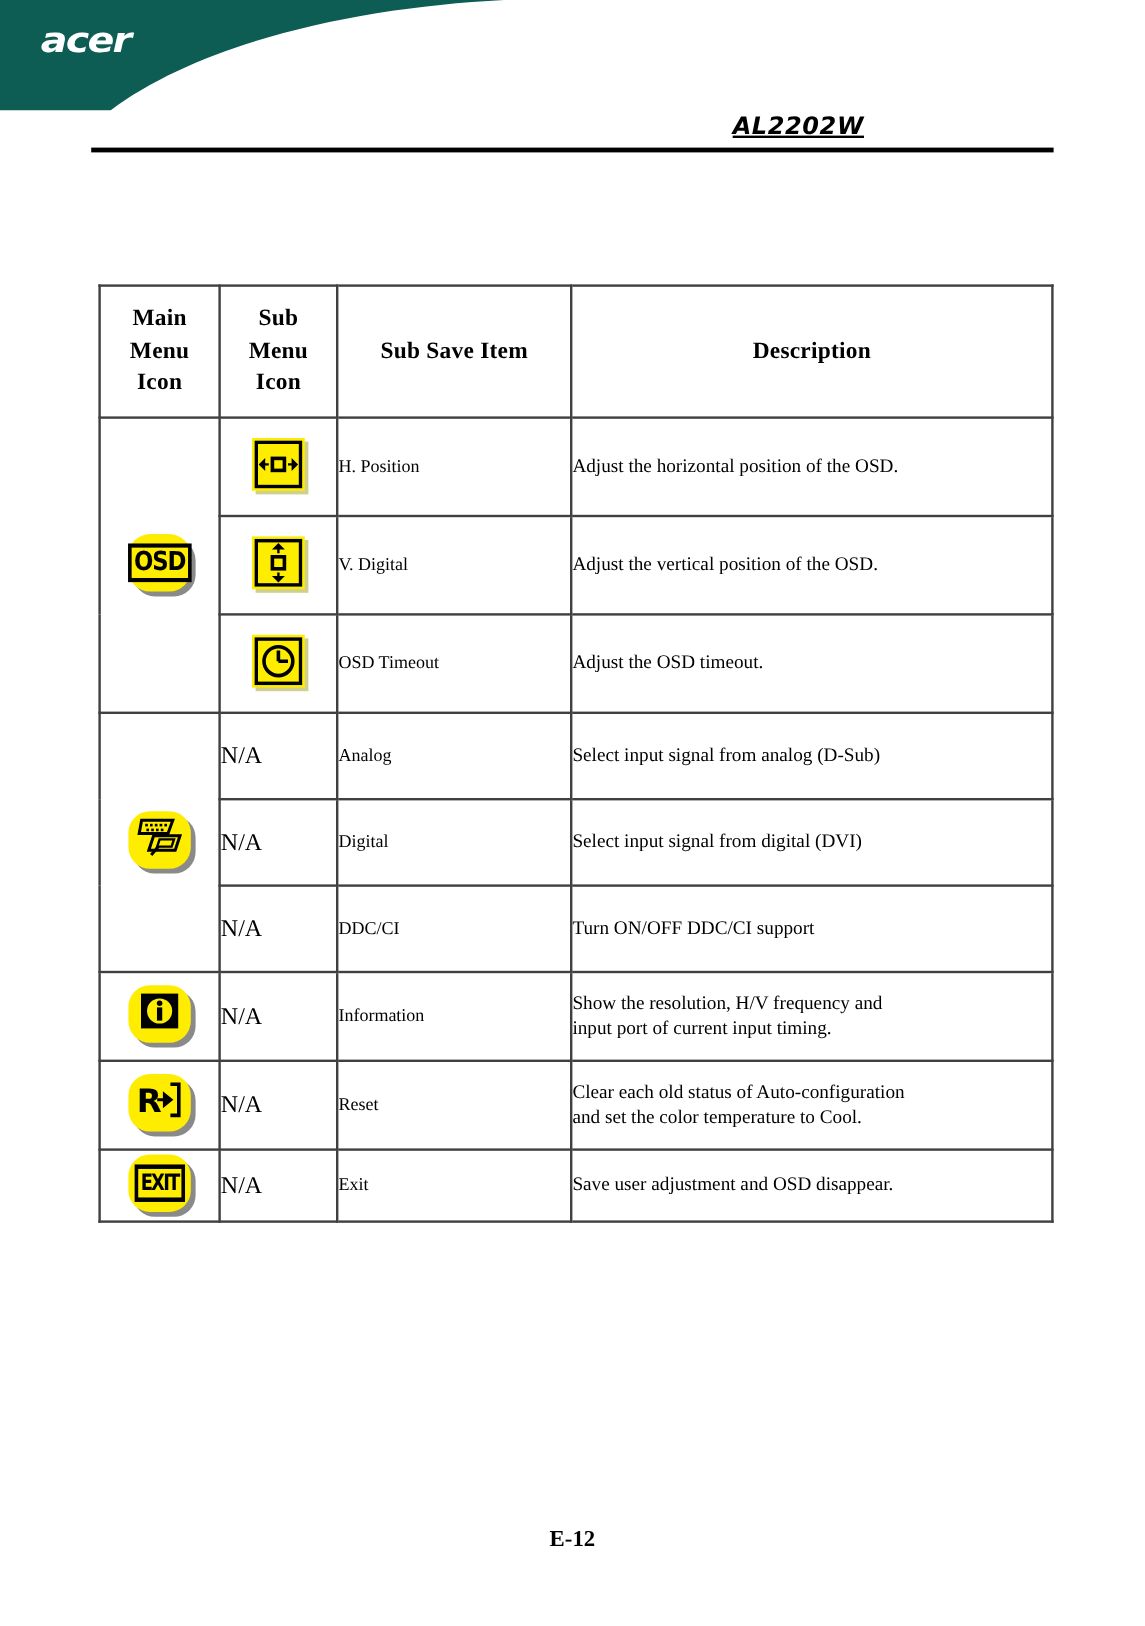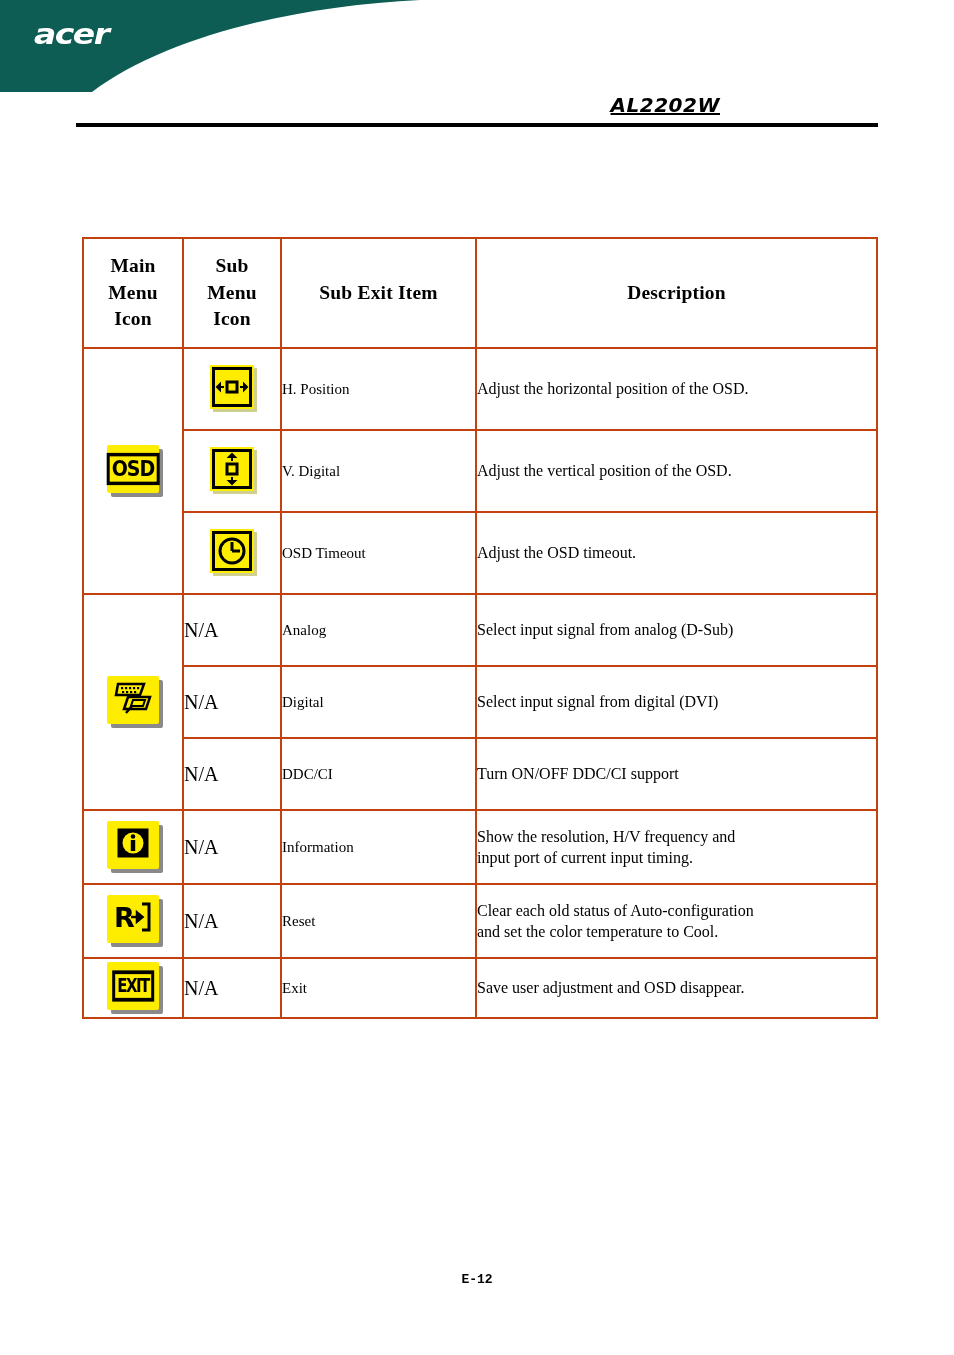--- a/index.html
+++ b/index.html
@@ -68,21 +68,21 @@
     top: 237px;
     left: 82px;
     width: 794px;
   }
   table.spec-table {
     border-collapse: collapse;
     width: 794px;
     table-layout: fixed;
   }
   table.spec-table td, table.spec-table th {
-    border: 2px solid #c2410c;
+    border: 2px solid #404040;
     padding: 0;
     vertical-align: middle;
     background: #ffffff;
   }
   table.spec-table thead th {
     font-weight: bold;
     font-size: 19.5px;
     line-height: 1.38;
     text-align: center;
     height: 110px;
@@ -120,21 +120,21 @@
   tr.r-reset td { height: 74px; }
   tr.r-exit td { height: 60px; }
 
   
   .main-icon {
     position: relative;
     display: inline-block;
     width: 52px;
     height: 48px;
     background: #ffed00;
-    border-radius: 2px;
+    border-radius: 18px;
     box-shadow: 4px 4px 0 0 #8a8a8a;
     text-decoration: underline;
   }
   .main-icon .glyph-box {
     position: absolute;
     top: 50%; left: 50%;
     transform: translate(-50%, -50%);
   }
   .boxed-text {
     border: 3px solid #000;
@@ -170,22 +170,22 @@
     top: 2px; left: 2px;
   }
 
   
   .page-footer {
     position: absolute;
     left: 0;
     top: 1272px;
     width: 954px;
     text-align: center;
-    font-family: Liberation Mono, monospace;
-    font-size: 13px;
+    font-family: Liberation Serif, serif;
+    font-size: 19px;
     font-weight: bold;
     color: #000000;
   }
 </style>
 </head>
 <body>
 
 <div class="page-header">
   <div class="brand-swoosh">
     <svg width="420" height="92" viewBox="0 0 420 92" xmlns="http://www.w3.org/2000/svg">
@@ -210,21 +210,21 @@
       <th>
         <div>Main</div>
         <div>Menu</div>
         <div>Icon</div>
       </th>
       <th>
         <div>Sub</div>
         <div>Menu</div>
         <div>Icon</div>
       </th>
-      <th>Sub Exit Item</th>
+      <th>Sub Save Item</th>
       <th>Description</th>
     </tr>
   </thead>
   <tbody>
 
     <tr class="r-osd1">
       <td class="icon-cell" rowspan="3">
         <span class="main-icon">
           <span class="glyph-box">
             <span class="boxed-text boxed-osd">OSD</span>

